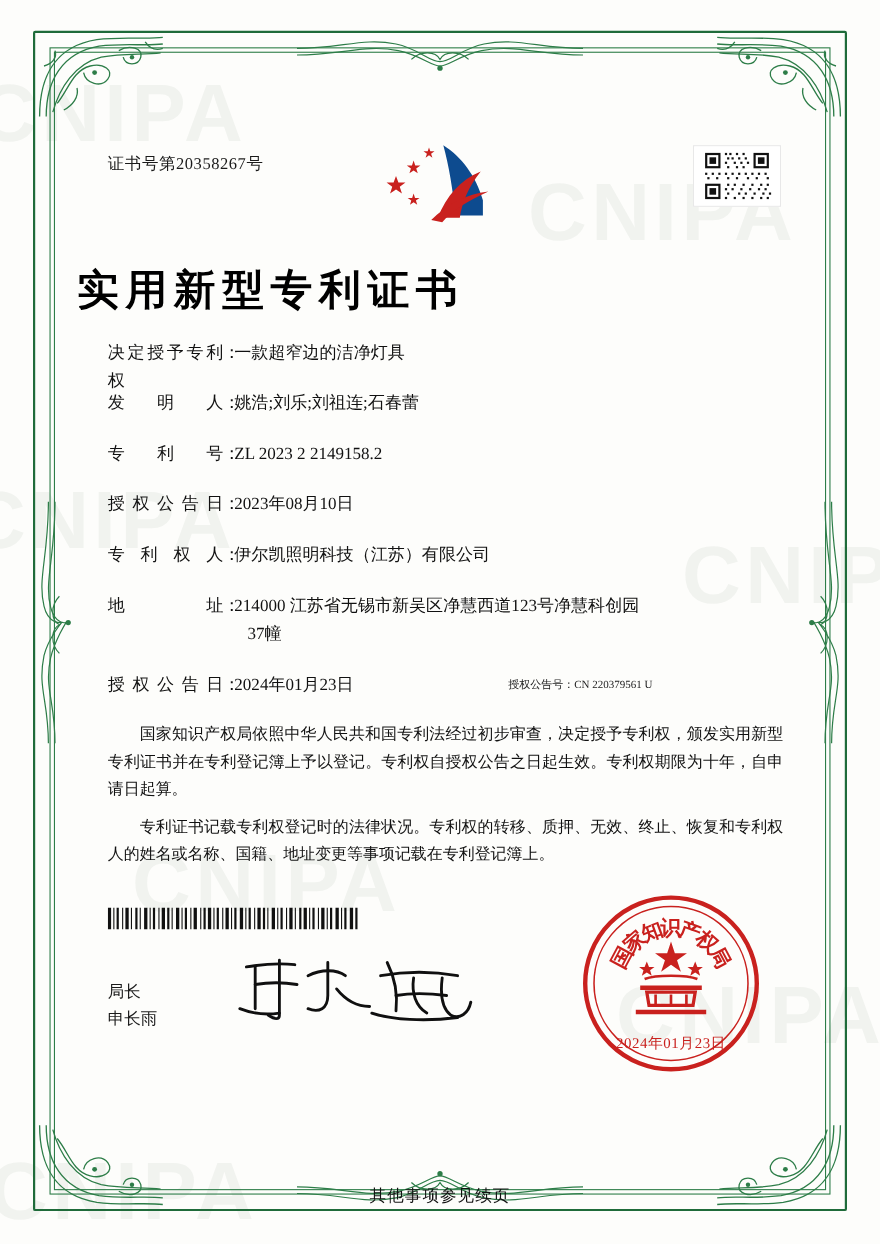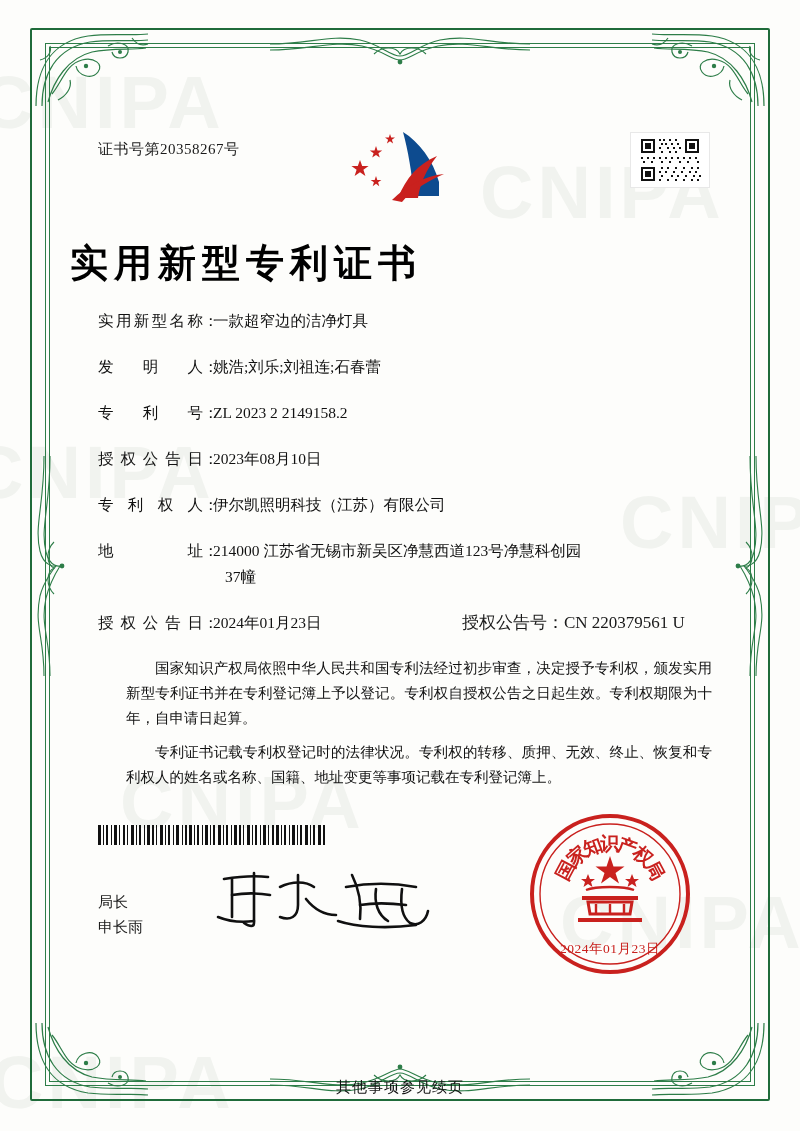--- a/index.html
+++ b/index.html
@@ -165,34 +165,33 @@
   #f-inv    { top: 244px; }
   #f-pat    { top: 290px; }
   #f-app    { top: 336px; }
   #f-owner  { top: 382px; }
   #f-addr   { top: 428px; }
   #f-grant  { top: 500px; }
   #grant-no {
     position: absolute;
     left: 392px;
     top: 500px;
-    font-size: 17px;
+    font-size: 10px;
     line-height: 26px;
   }
 
   .para {
     position: absolute;
     left: 28px;
     right: 18px;
     font-size: 14.5px;
     line-height: 25px;
     text-indent: 29px;
     text-align: justify;
     color: #111;
-    margin-left: 28px;
   }
   #p1 { top: 546px; }
   #p2 { top: 630px; }
 
   #barcode {
     position: absolute;
     left: 28px;
     top: 715px;
     width: 228px;
     height: 20px;
@@ -445,21 +444,21 @@
             <rect x="52" y="46" width="2" height="2"></rect>
           <rect x="60" y="46" width="2" height="2"></rect>
             <rect x="66" y="46" width="2" height="2"></rect>
         </g>
       </svg>
     </div>
 
     <div id="title">实用新型专利证书</div>
 
     <div class="field" id="f-name">
-      <span class="lbl">实用新型名称</span><span class="sep">：</span><span class="val">一款超窄边的洁净灯具</span>
+      <span class="lbl">决定授予专利权</span><span class="sep">：</span><span class="val">一款超窄边的洁净灯具</span>
     </div>
 
     <div class="field" id="f-inv">
       <span class="lbl">发明人</span><span class="sep">：</span><span class="val">姚浩;刘乐;刘祖连;石春蕾</span>
     </div>
 
     <div class="field" id="f-pat">
       <span class="lbl">专利号</span><span class="sep">：</span><span class="val">ZL 2023 2 2149158.2</span>
     </div>
 

